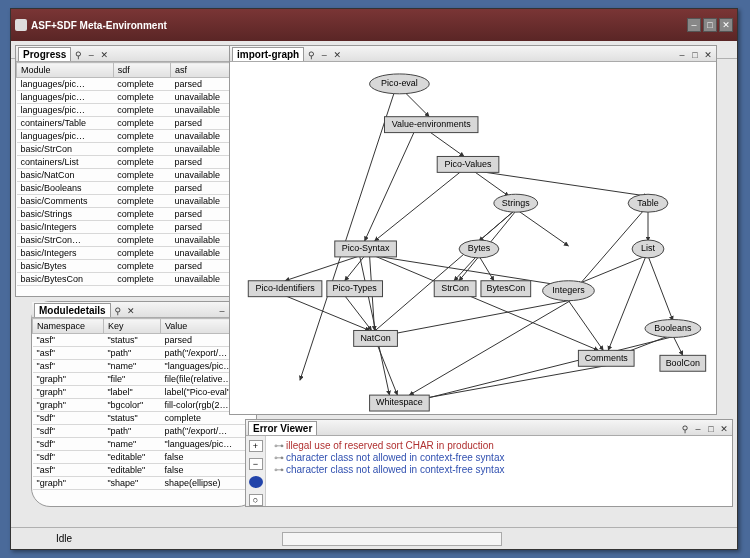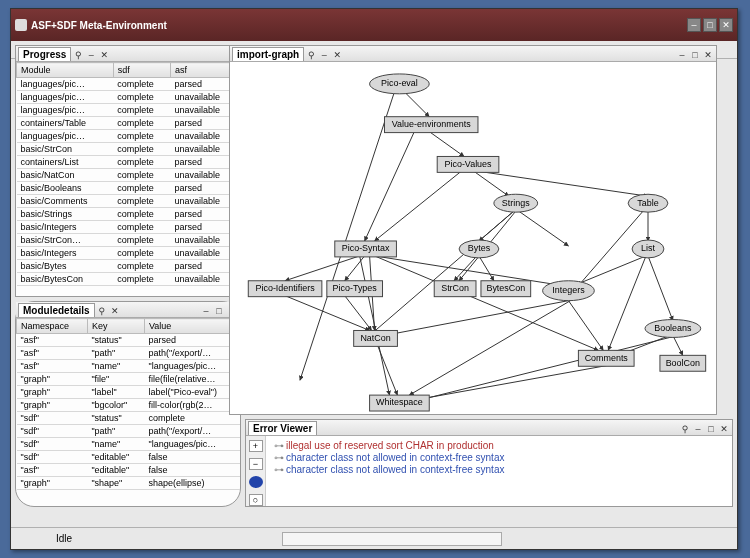--- a/index.html
+++ b/index.html
@@ -178,21 +178,21 @@
               <tr>
                 <td>basic/BytesCon</td>
                 <td>complete</td>
                 <td>unavailable</td>
               </tr>
             </tbody>
           </table>
       </div>
     </div>
 
-    <div class="panel" style="left:4px; top:256px; width:226px; height:206px;border-radius:19px;">
+    <div class="panel" style="left:20px; top:256px; width:226px; height:206px;border-radius:19px;">
       <div class="panel-header">
         <span class="tab">Moduledetails</span>
         <span class="pbtn">⚲</span>
         <span class="pbtn">✕</span>
         <span class="pad"></span>
         <span class="pbtn">–</span>
         <span class="pbtn">□</span>
         <span class="pbtn">✕</span>
       </div>
       <div class="panel-body">

